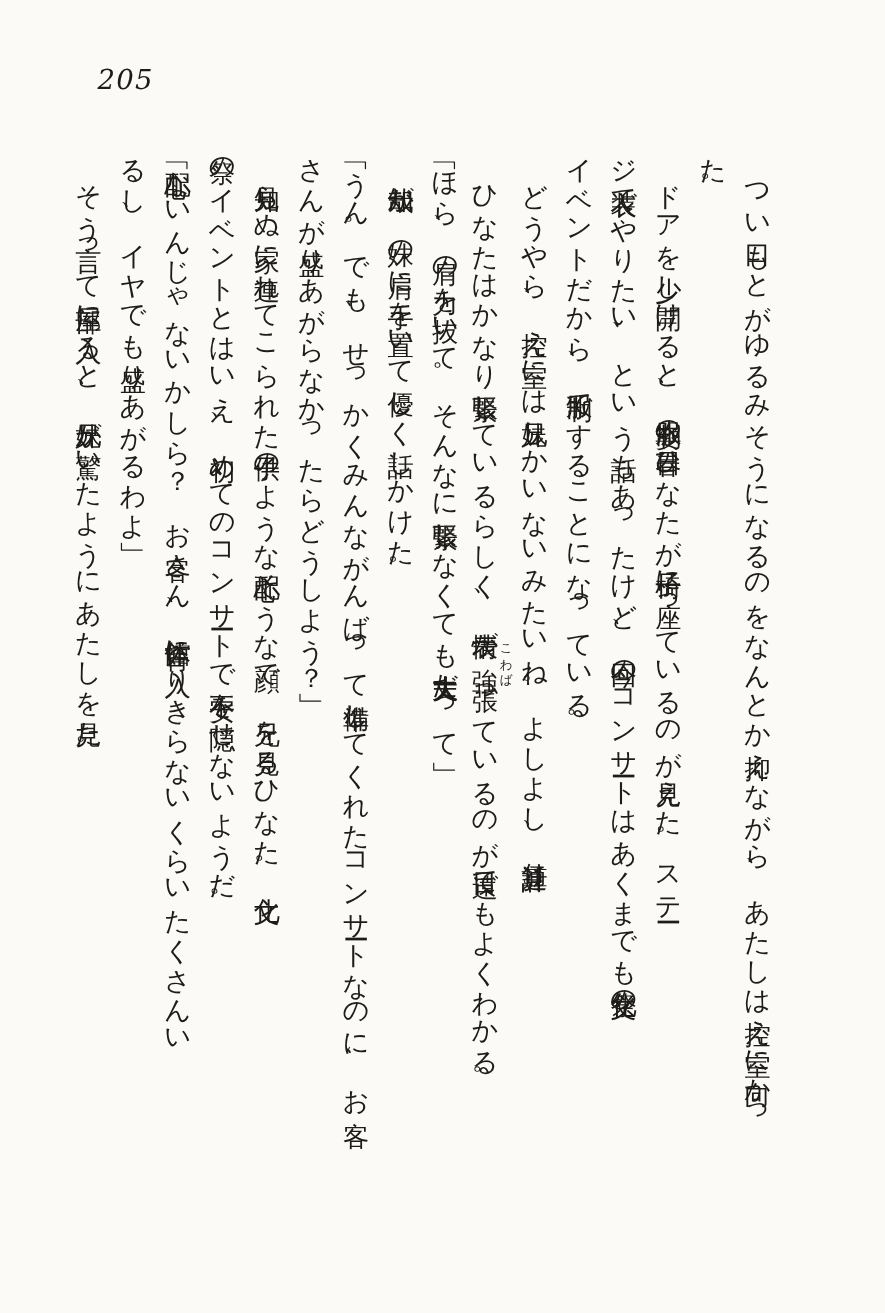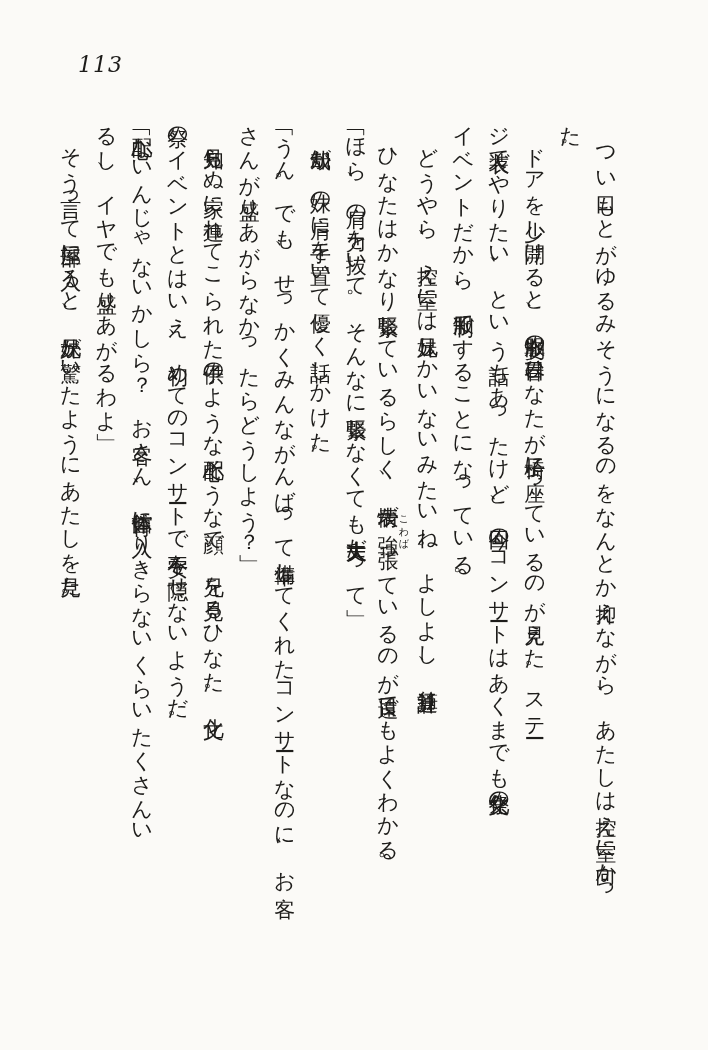--- a/index.html
+++ b/index.html
@@ -47,21 +47,21 @@
   ruby rt {
     font-size: 10px;
     letter-spacing: 0;
   }
 </style>
 </head>
 <body style="background: rgb(251, 250, 247); color: rgb(29, 28, 26);">
 
 <div class="page">
 
-  <div class="page-number">113</div>
+  <div class="page-number">205</div>
 
   <div class="text-block">
 
     <p class="indent-full">つい口もとがゆるみそうになるのをなんとか抑えながら、あたしは控え室に向かっ</p>
     <p>た。</p>
     <p class="indent-full">ドアを少し開けると、制服姿の春日ひなたが椅子に座っているのが見えた。ステー</p>
     <p>ジ衣装でやりたい、という話もあったけど、今回のコンサートはあくまでも文化祭の</p>
     <p>イベントだから、制服ですることになっている。</p>
     <p class="indent-full">どうやら、控え室には兄妹しかいないみたいね。よしよし、計算通り。</p>
 

